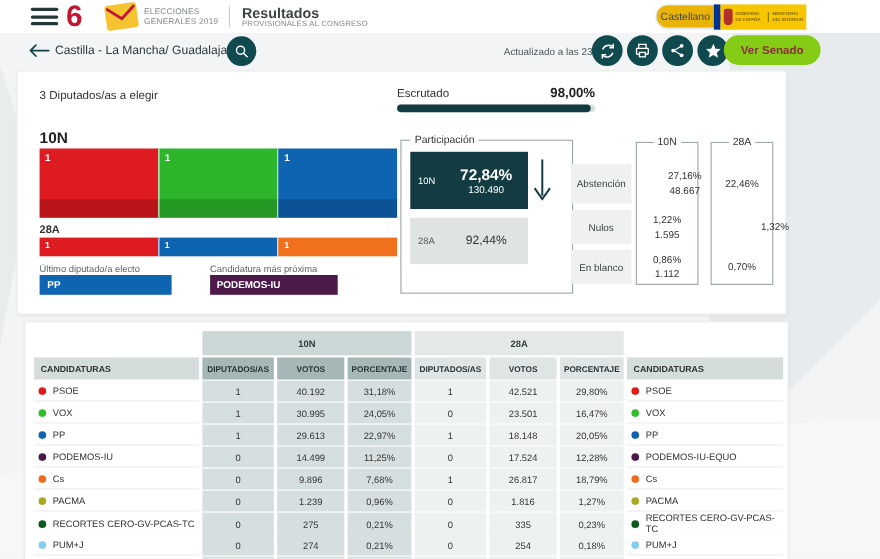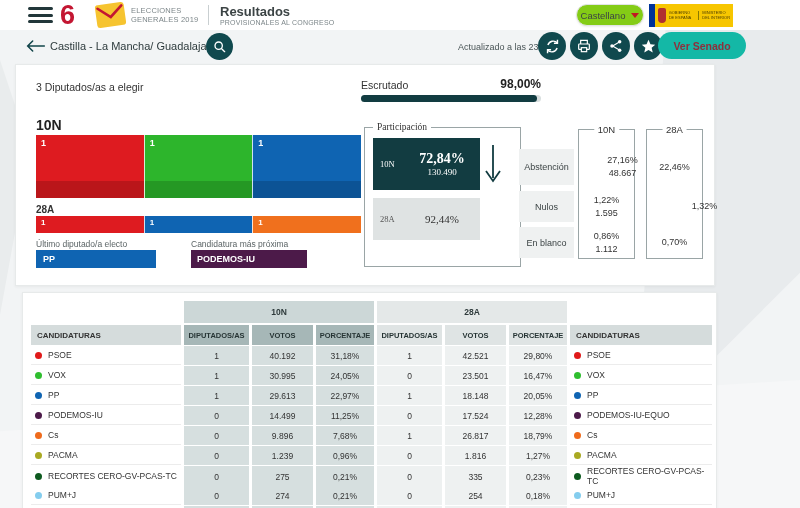--- a/index.html
+++ b/index.html
@@ -23,21 +23,21 @@
   
   .header { position:absolute; left:0; top:0; width:800px; height:30px; background:#fff; z-index:5; }
   .burger { position:absolute; left:28px; top:7px; width:25px; height:16px; cursor:pointer; }
   .burger span { display:block; height:3px; background:#22373a; border-radius:2px; margin-bottom:3.5px; }
   .logo-num { position:absolute; left:60px; top:0px; font-size:27px; font-weight:bold; color:#c31632; letter-spacing:-1px; }
   .envelope { position:absolute; left:94px; top:2px; width:33px; height:26px; }
   .logo-sub { position:absolute; left:131px; top:6px; font-size:7.5px; color:#7c8689; line-height:9px; letter-spacing:.2px; }
   .logo-div { position:absolute; left:208px; top:5px; width:1px; height:20px; background:#c9cfd1; }
   .res-title { position:absolute; left:220px; top:4px; font-size:13px; font-weight:bold; color:#3c4445; }
   .res-sub   { position:absolute; left:220px; top:19px; font-size:7px; color:#7c8689; letter-spacing:.2px; }
-  .lang-pill { position:absolute; left:576px; top:4px; width:68px; height:22px; background:#84cc16;
+  .lang-pill { position:absolute; left:596px; top:4px; width:68px; height:22px; background:#eab308;
                border:1px solid #e2e4e5; border-radius:12px; box-shadow:0 1px 2px rgba(0,0,0,.08);
                display:flex; align-items:center; justify-content:center; gap:6px; cursor:pointer;
                font-size:9.5px; color:#3c4445; }
   .lang-caret { width:0; height:0; border-left:4px solid transparent; border-right:4px solid transparent; border-top:5px solid #c01722; }
   .gov-logo { position:absolute; left:649px; top:4px; width:84px; height:23px; display:flex; }
   .gov-eu { width:6px; background:#003399; }
   .gov-flag { flex:1; background:#f7c600; position:relative; display:flex; align-items:center; }
   .gov-crest { width:13px; height:15px; margin-left:3px; background:#b03030; border-radius:2px 2px 4px 4px; }
   .gov-txt { font-size:4px; line-height:4.5px; color:#4a3c00; margin-left:3px; }
   .gov-txt + .gov-txt { border-left:1px solid #8a7a00; padding-left:3px; }
@@ -45,21 +45,21 @@
   
   .toolbar { position:absolute; left:0; top:30px; width:800px; height:32px; z-index:5; }
   .back-btn { position:absolute; left:26px; top:8px; width:20px; height:16px; cursor:pointer; }
   .crumb { position:absolute; left:50px; top:10px; font-size:11px; color:#2e3b3d; }
   .search-btn { position:absolute; left:206px; top:3px; width:27px; height:27px; border-radius:50%;
                 background:#10494e; display:flex; align-items:center; justify-content:center; cursor:pointer; }
   .updated { position:absolute; left:458px; top:12px; font-size:9px; color:#4a5557; }
   .circ-btn { position:absolute; top:2px; width:28px; height:28px; border-radius:50%; background:#10494e;
               display:flex; align-items:center; justify-content:center; cursor:pointer; }
   .senate-btn { position:absolute; left:658px; top:2px; width:88px; height:27px; border-radius:14px;
-                background:#14b8a6; display:flex; align-items:center; justify-content:center;
+                background:#84cc16; display:flex; align-items:center; justify-content:center;
                 font-size:10.5px; font-weight:bold; color:#8e2f3c; cursor:pointer; }
 
   
   .panel { position:absolute; background:#fff; border:1px solid #e7eaea; box-shadow:0 1px 3px rgba(0,0,0,.05); z-index:2; }
   .panel-1 { left:15px; top:64px; width:700px; height:222px; }
   .panel-2 { left:22px; top:292px; width:695px; height:230px; }
 
   
   .seats-label { position:absolute; left:20px; top:16px; font-size:10.5px; color:#333; }
   .scr-label { position:absolute; left:345px; top:14px; font-size:10.5px; color:#333; }
@@ -80,21 +80,21 @@
 
   .mini-lbl { position:absolute; top:174px; font-size:8.5px; color:#5b6466; }
   .mini-bar { position:absolute; top:185px; height:18px; display:flex; align-items:center; color:#fff; font-size:9px; font-weight:bold; }
   .last-lbl { left:20px; } .last-bar { left:20px; width:120px; padding-left:7px; }
   .next-lbl { left:175px; } .next-bar { left:175px; width:116px; padding:0 6px; justify-content:space-between; }
   .next-bar .votes { font-weight:normal; font-size:8px;margin-top:43px; }
 
   
   .fieldset { position:absolute; border:1px solid #9aa5a6; }
   .fieldset .legend { position:absolute; top:-6px; background:#fff; padding:0 4px; font-size:9.5px; color:#333; }
-  .part-box { left:348px; top:62px; width:157px; height:140px;font-family:Liberation Serif, serif; }
+  .part-box { left:348px; top:62px; width:157px; height:140px; }
   .part-box .legend { left:8px; }
   .part-dark { position:absolute; left:8px; top:10px; width:107px; height:52px; background:#123c41; color:#fff;
                display:flex; align-items:center; }
   .part-dark .p-lbl { font-size:8.5px; margin-left:7px; width:24px; }
   .part-dark .p-val { text-align:center; flex:1; }
   .part-dark .p-pct { font-size:14px; font-weight:bold; }
   .part-dark .p-cnt { font-size:9px; }
   .part-arrow { position:absolute; left:118px; top:14px; }
   .part-gray { position:absolute; left:8px; top:70px; width:107px; height:42px; background:#dfe3e3; color:#333;
                display:flex; align-items:center; }

